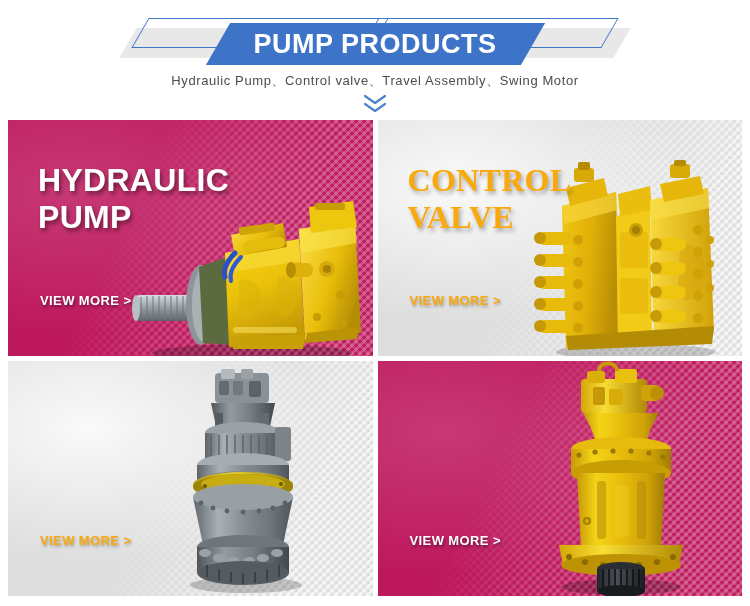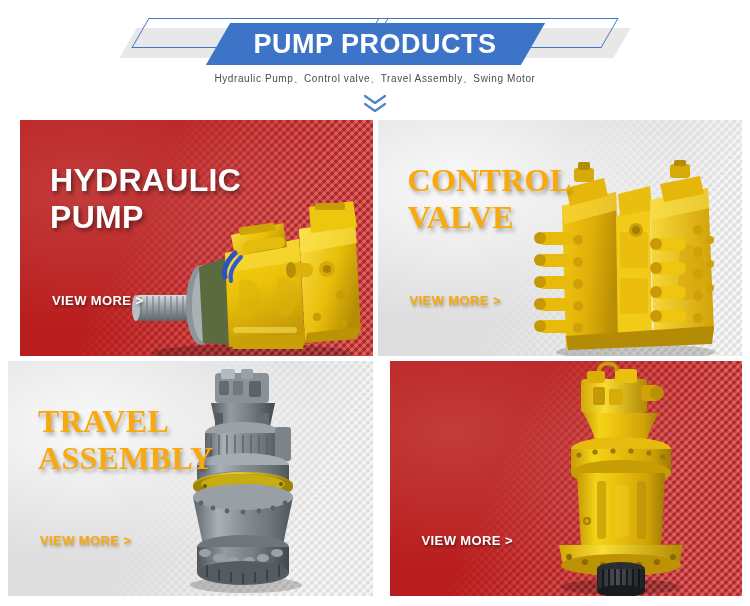--- a/index.html
+++ b/index.html
@@ -98,21 +98,21 @@
     font-family: "Liberation Sans", sans-serif;
   }
 
   .banner-sub {
     position: absolute;
     left: 0;
     top: 72px;
     width: 750px;
     text-align: center;
     color: #4c4c4c;
-    font-size: 10px;
+    font-size: 13px;
     letter-spacing: 0.6px;
     font-family: "Liberation Sans", sans-serif;
   }
 
   .chev-wrap {
     position: absolute;
     left: 0;
     top: 94px;
     width: 750px;
     text-align: center;
@@ -133,22 +133,21 @@
     gap: 5px;
   }
 
   .card {
     position: relative;
     overflow: hidden;
   }
 
   
   .card.blue {
-    background-color: #b91c1c;
-    margin-left: 12px;
+    background-color: #be185d;
   }
   .card.blue .tex {
     position: absolute;
     inset: 0;
     background-image:
       repeating-linear-gradient(-45deg,
         rgba(255,255,255,0.00) 0px,
         rgba(255,255,255,0.00) 3px,
         rgba(255,255,255,0.30) 3px,
         rgba(255,255,255,0.30) 6px),
@@ -456,24 +455,20 @@
         <rect x="142" y="0" width="12" height="6" rx="2" fill="#b78c05"></rect>
 
         <path d="M34 176 L182 166 L180 184 L36 190 Z" fill="#b48b05"></path>
       </svg>
     </div>
 
     <div class="card gray">
       <div class="sheen"></div>
       <div class="tex"></div>
 
-      <div class="card-text">
-        <div class="card-title">TRAVEL
-ASSEMBLY</div>
-      </div>
 
       <div class="view-more">VIEW MORE &gt;</div>
 
       <svg class="product prod-travel" viewBox="0 0 150 225">
         <defs>
           <linearGradient id="g1" x1="0" y1="0" x2="1" y2="0">
             <stop offset="0" stop-color="#5d656b"></stop>
             <stop offset="0.25" stop-color="#aab1b6"></stop>
             <stop offset="0.5" stop-color="#878f95"></stop>
             <stop offset="0.78" stop-color="#6d757b"></stop>

